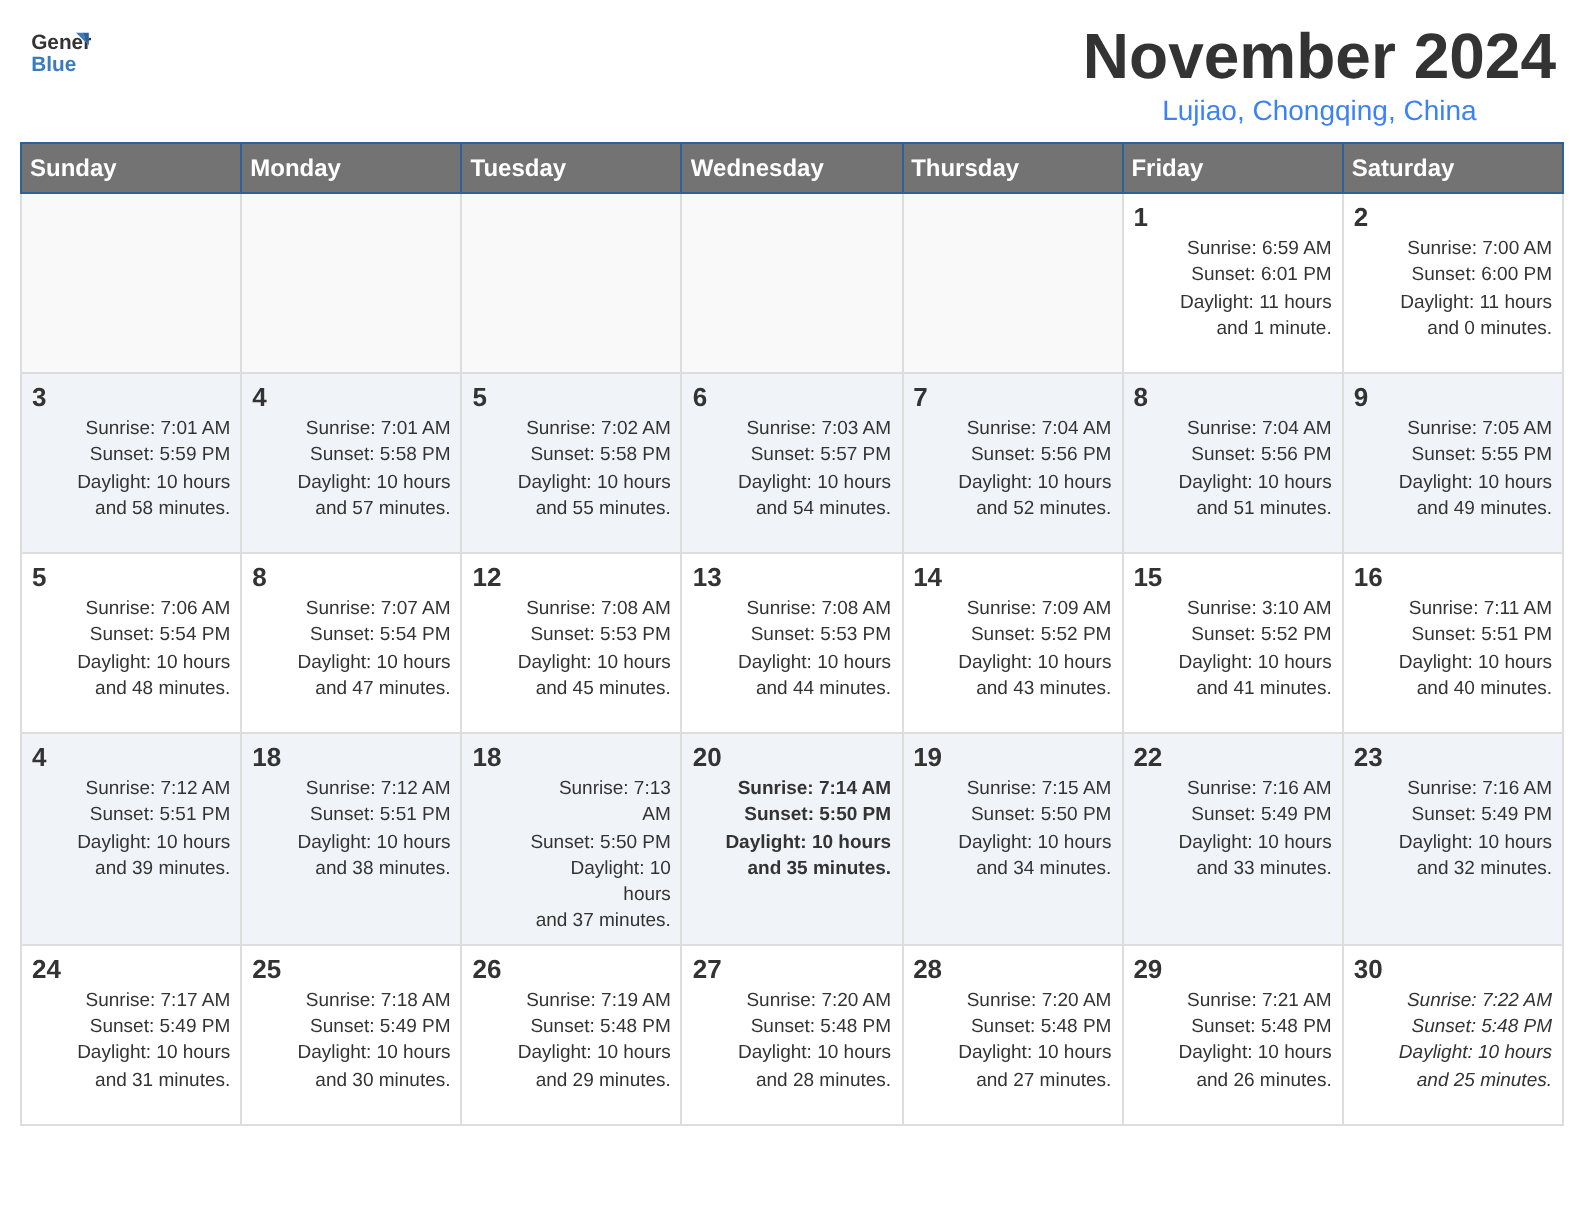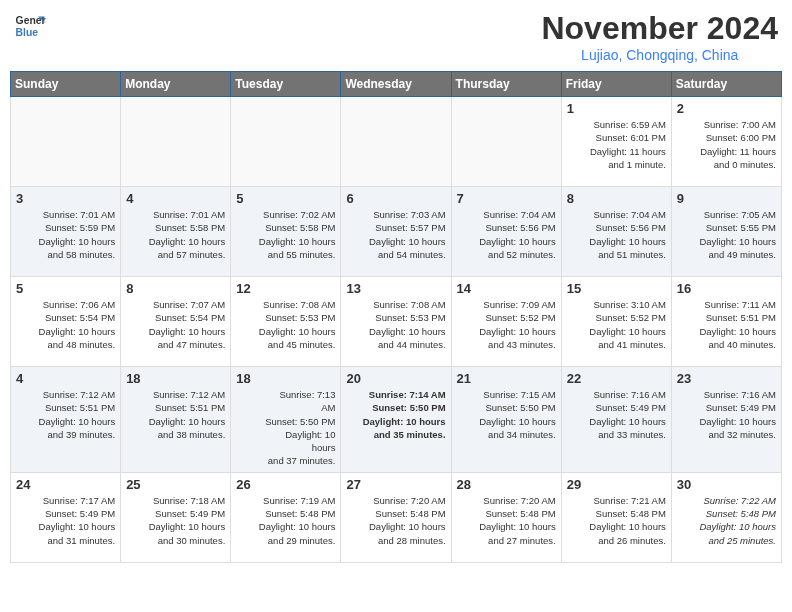--- a/index.html
+++ b/index.html
@@ -253,21 +253,21 @@
 and 37 minutes.</div>
         </td>
         <td>
           <span class="day-number">20</span>
           <div class="day-info" style="white-space: pre-line; font-weight: bold;">Sunrise: 7:14 AM
 Sunset: 5:50 PM
 Daylight: 10 hours
 and 35 minutes.</div>
         </td>
         <td>
-          <span class="day-number">21</span>
+          <span class="day-number">19</span>
           <div class="day-info" style="white-space: pre-line;">Sunrise: 7:15 AM
 Sunset: 5:50 PM
 Daylight: 10 hours
 and 34 minutes.</div>
         </td>
         <td>
           <span class="day-number">22</span>
           <div class="day-info" style="white-space: pre-line;">Sunrise: 7:16 AM
 Sunset: 5:49 PM
 Daylight: 10 hours

